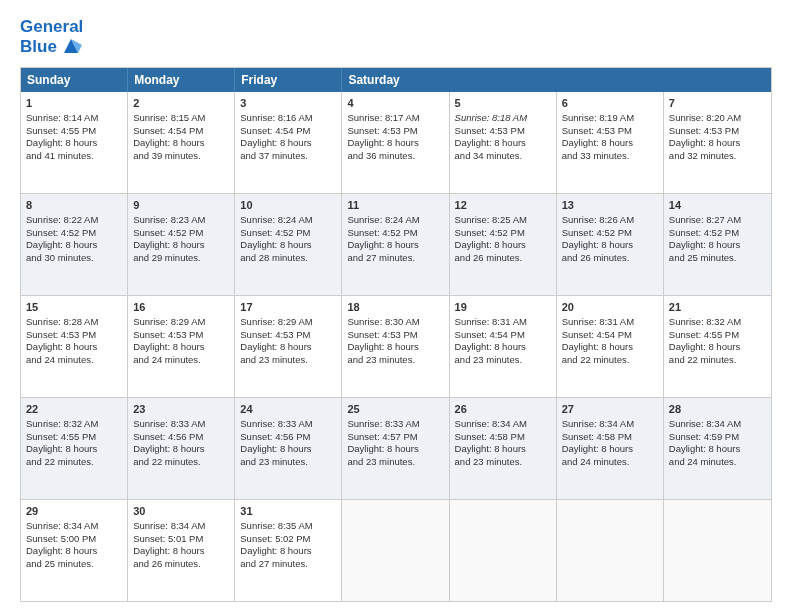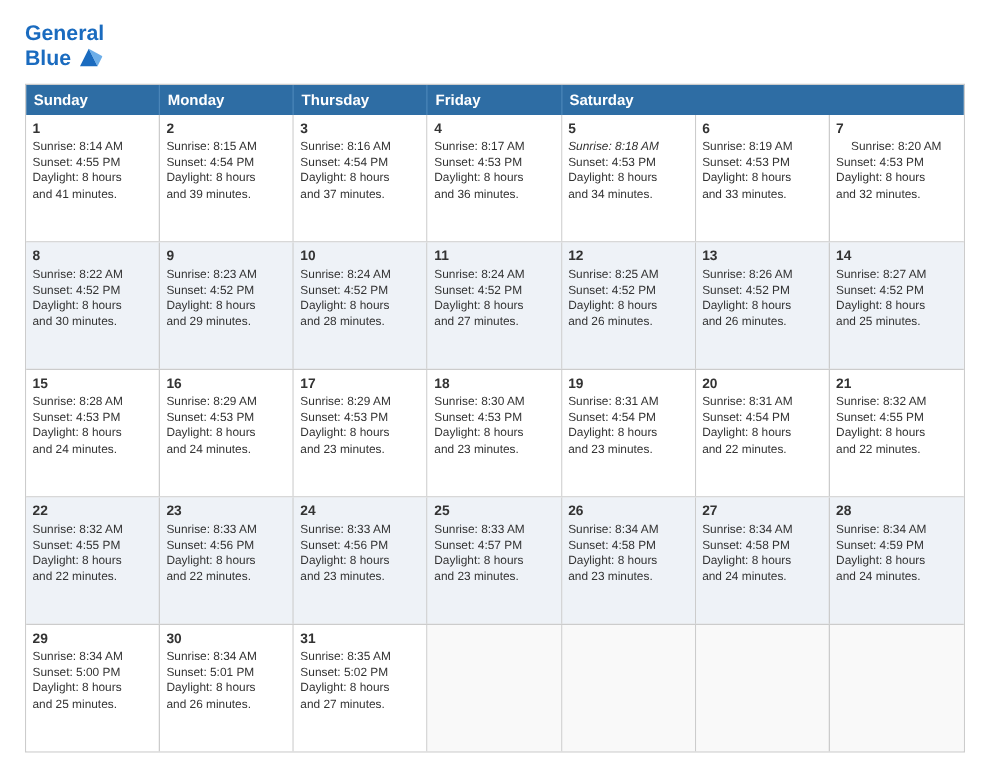--- a/index.html
+++ b/index.html
@@ -117,21 +117,20 @@
     <div class="title-block">
       <div class="month-title"></div>
       <div class="subtitle"></div>
     </div>
   </div>
 
   <div class="calendar">
     <div class="cal-header">
     <div class="cal-header-cell">Sunday</div>
         <div class="cal-header-cell">Monday</div>
-        <div class="cal-header-cell">Thursday</div>
         <div class="cal-header-cell">Friday</div>
         <div class="cal-header-cell">Saturday</div>
       </div>
     <div class="cal-body">
     <div class="cal-row">
           <div class="cal-cell">
             <span class="day-num">1</span>
             <span style="display: block;">Sunrise: 8:14 AM</span>
             <span style="display: block;">Sunset: 4:55 PM</span>
             <span style="display: block;">Daylight: 8 hours</span>
@@ -167,21 +166,21 @@
           </div>
           <div class="cal-cell">
             <span class="day-num">6</span>
             <span style="display: block;">Sunrise: 8:19 AM</span>
             <span style="display: block;">Sunset: 4:53 PM</span>
             <span style="display: block;">Daylight: 8 hours</span>
             <span style="display: block;">and 33 minutes.</span>
           </div>
           <div class="cal-cell">
             <span class="day-num">7</span>
-            <span style="display: block; margin-left: 12px;">Sunrise: 8:20 AM</span>
+            <span style="display: block;">Sunrise: 8:20 AM</span>
             <span style="display: block;">Sunset: 4:53 PM</span>
             <span style="display: block;">Daylight: 8 hours</span>
             <span style="display: block;">and 32 minutes.</span>
           </div>
         </div>
         <div class="cal-row">
           <div class="cal-cell">
             <span class="day-num">8</span>
             <span style="display: block;">Sunrise: 8:22 AM</span>
             <span style="display: block;">Sunset: 4:52 PM</span>

